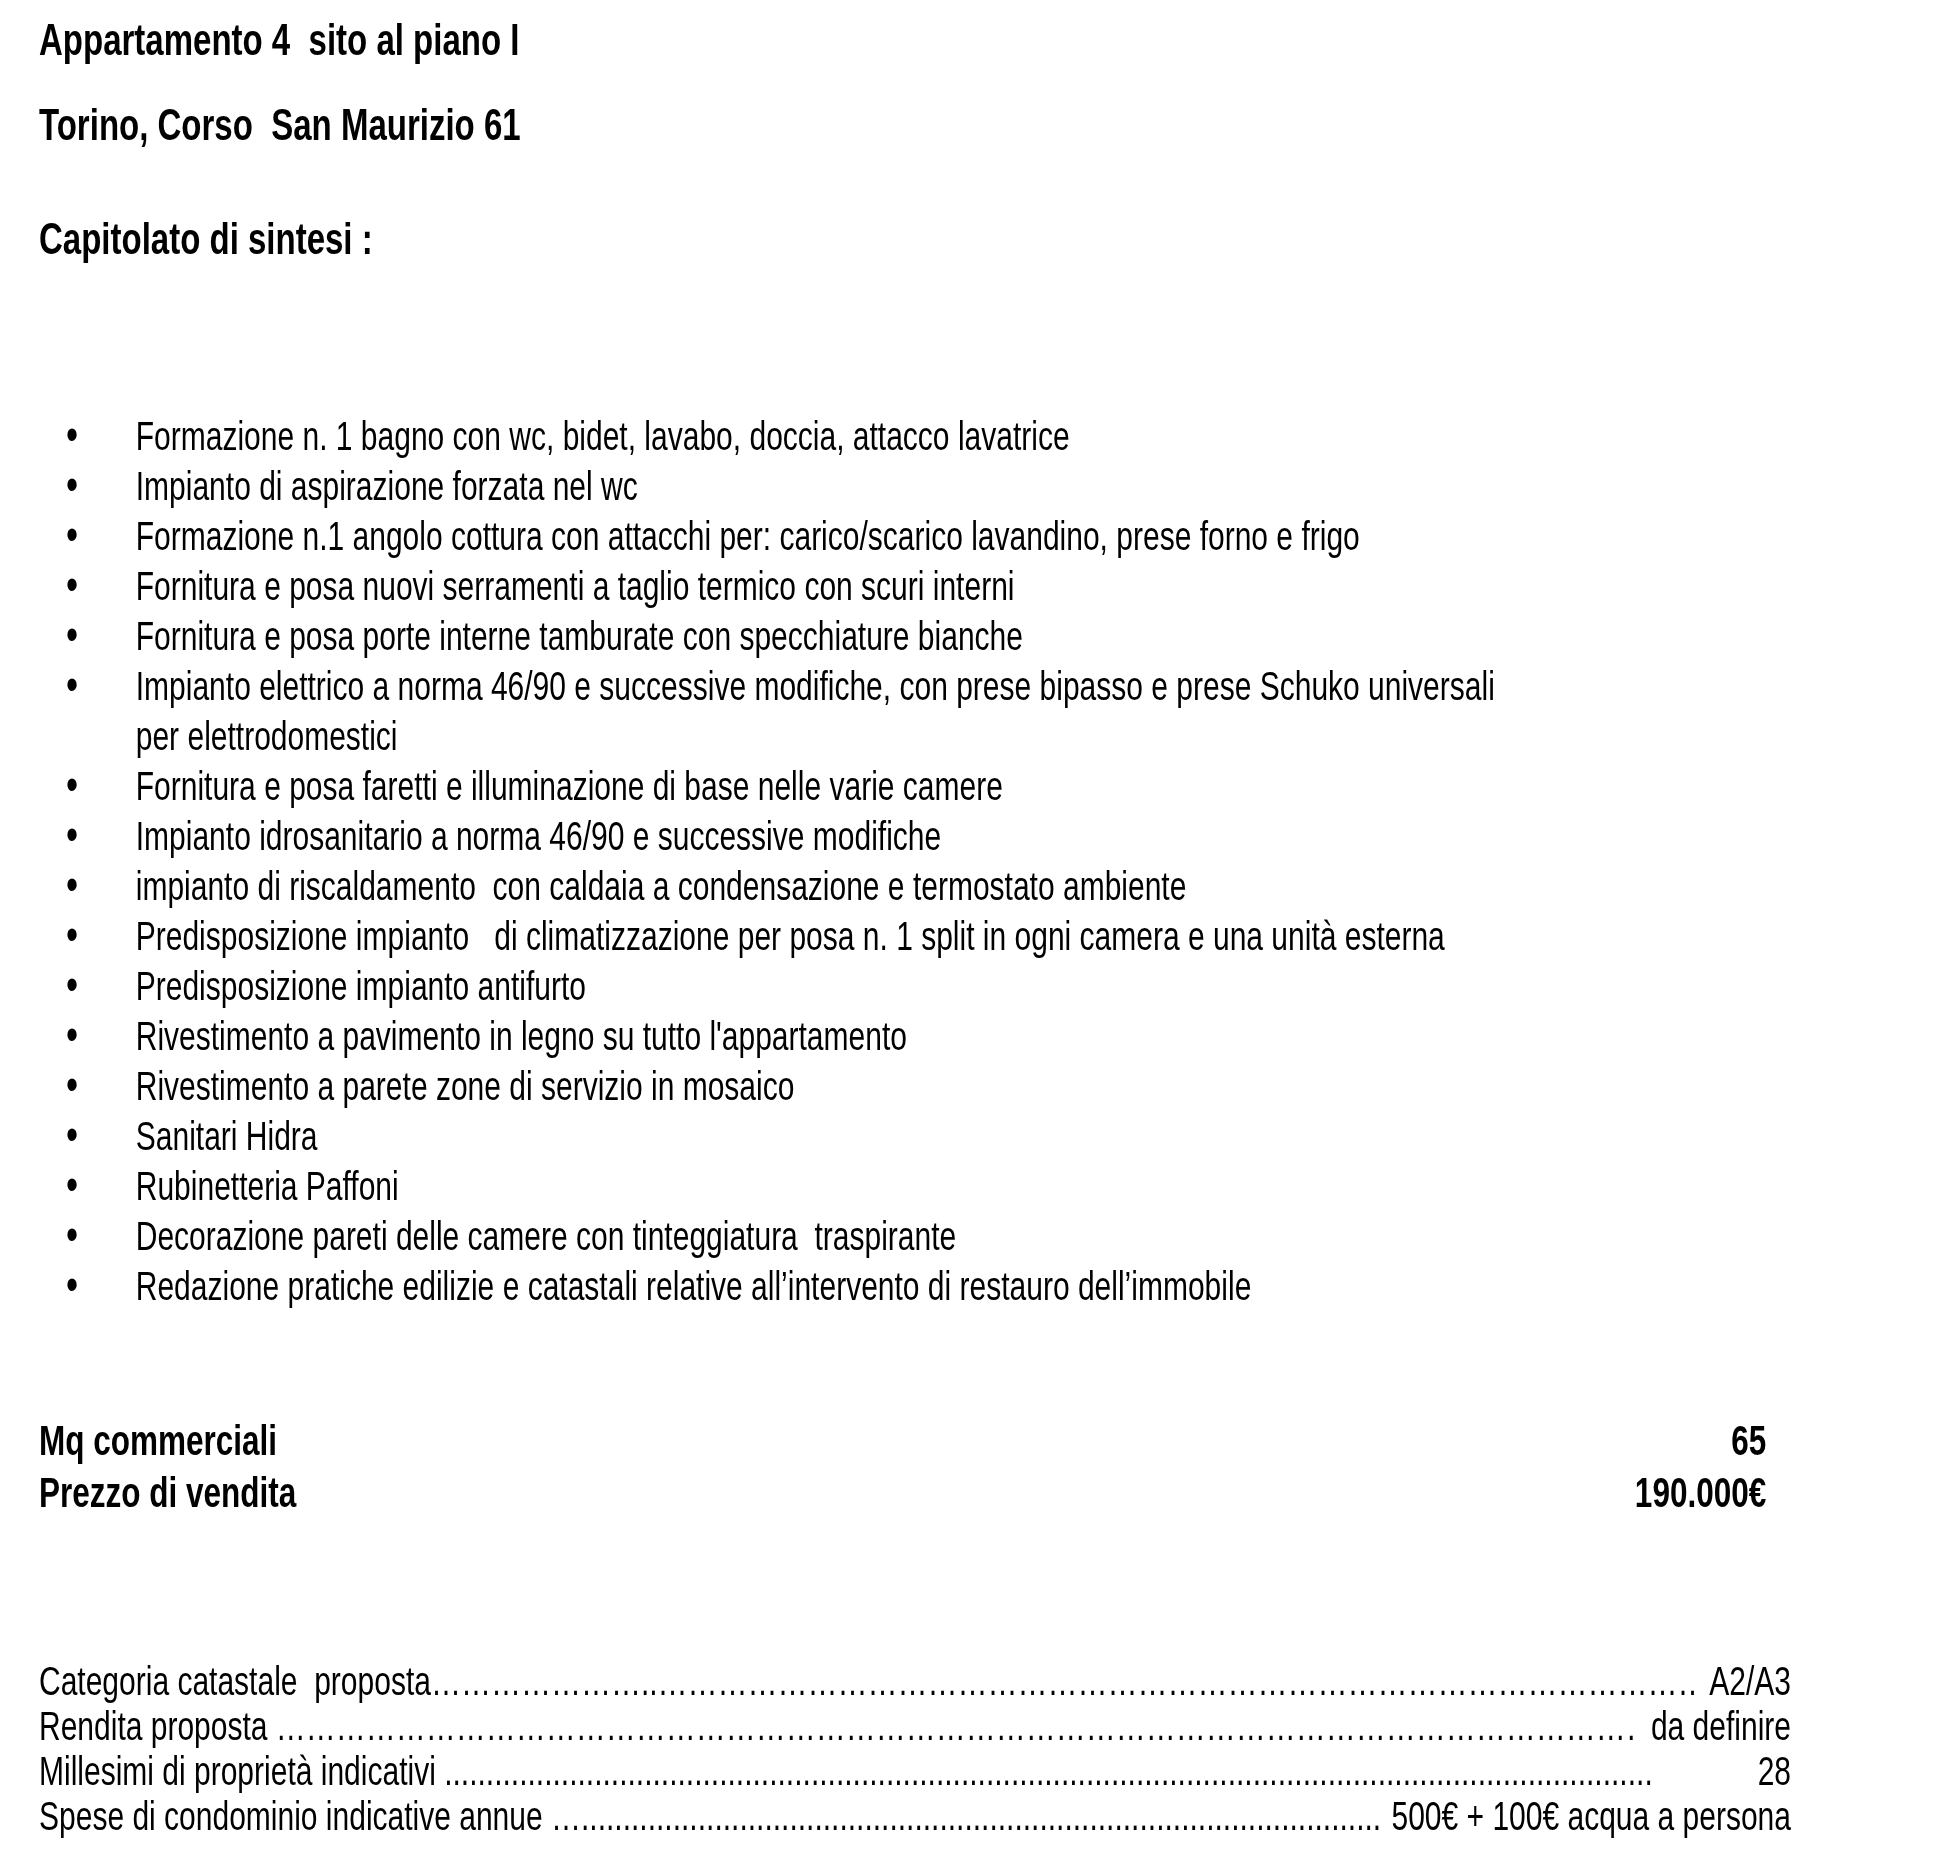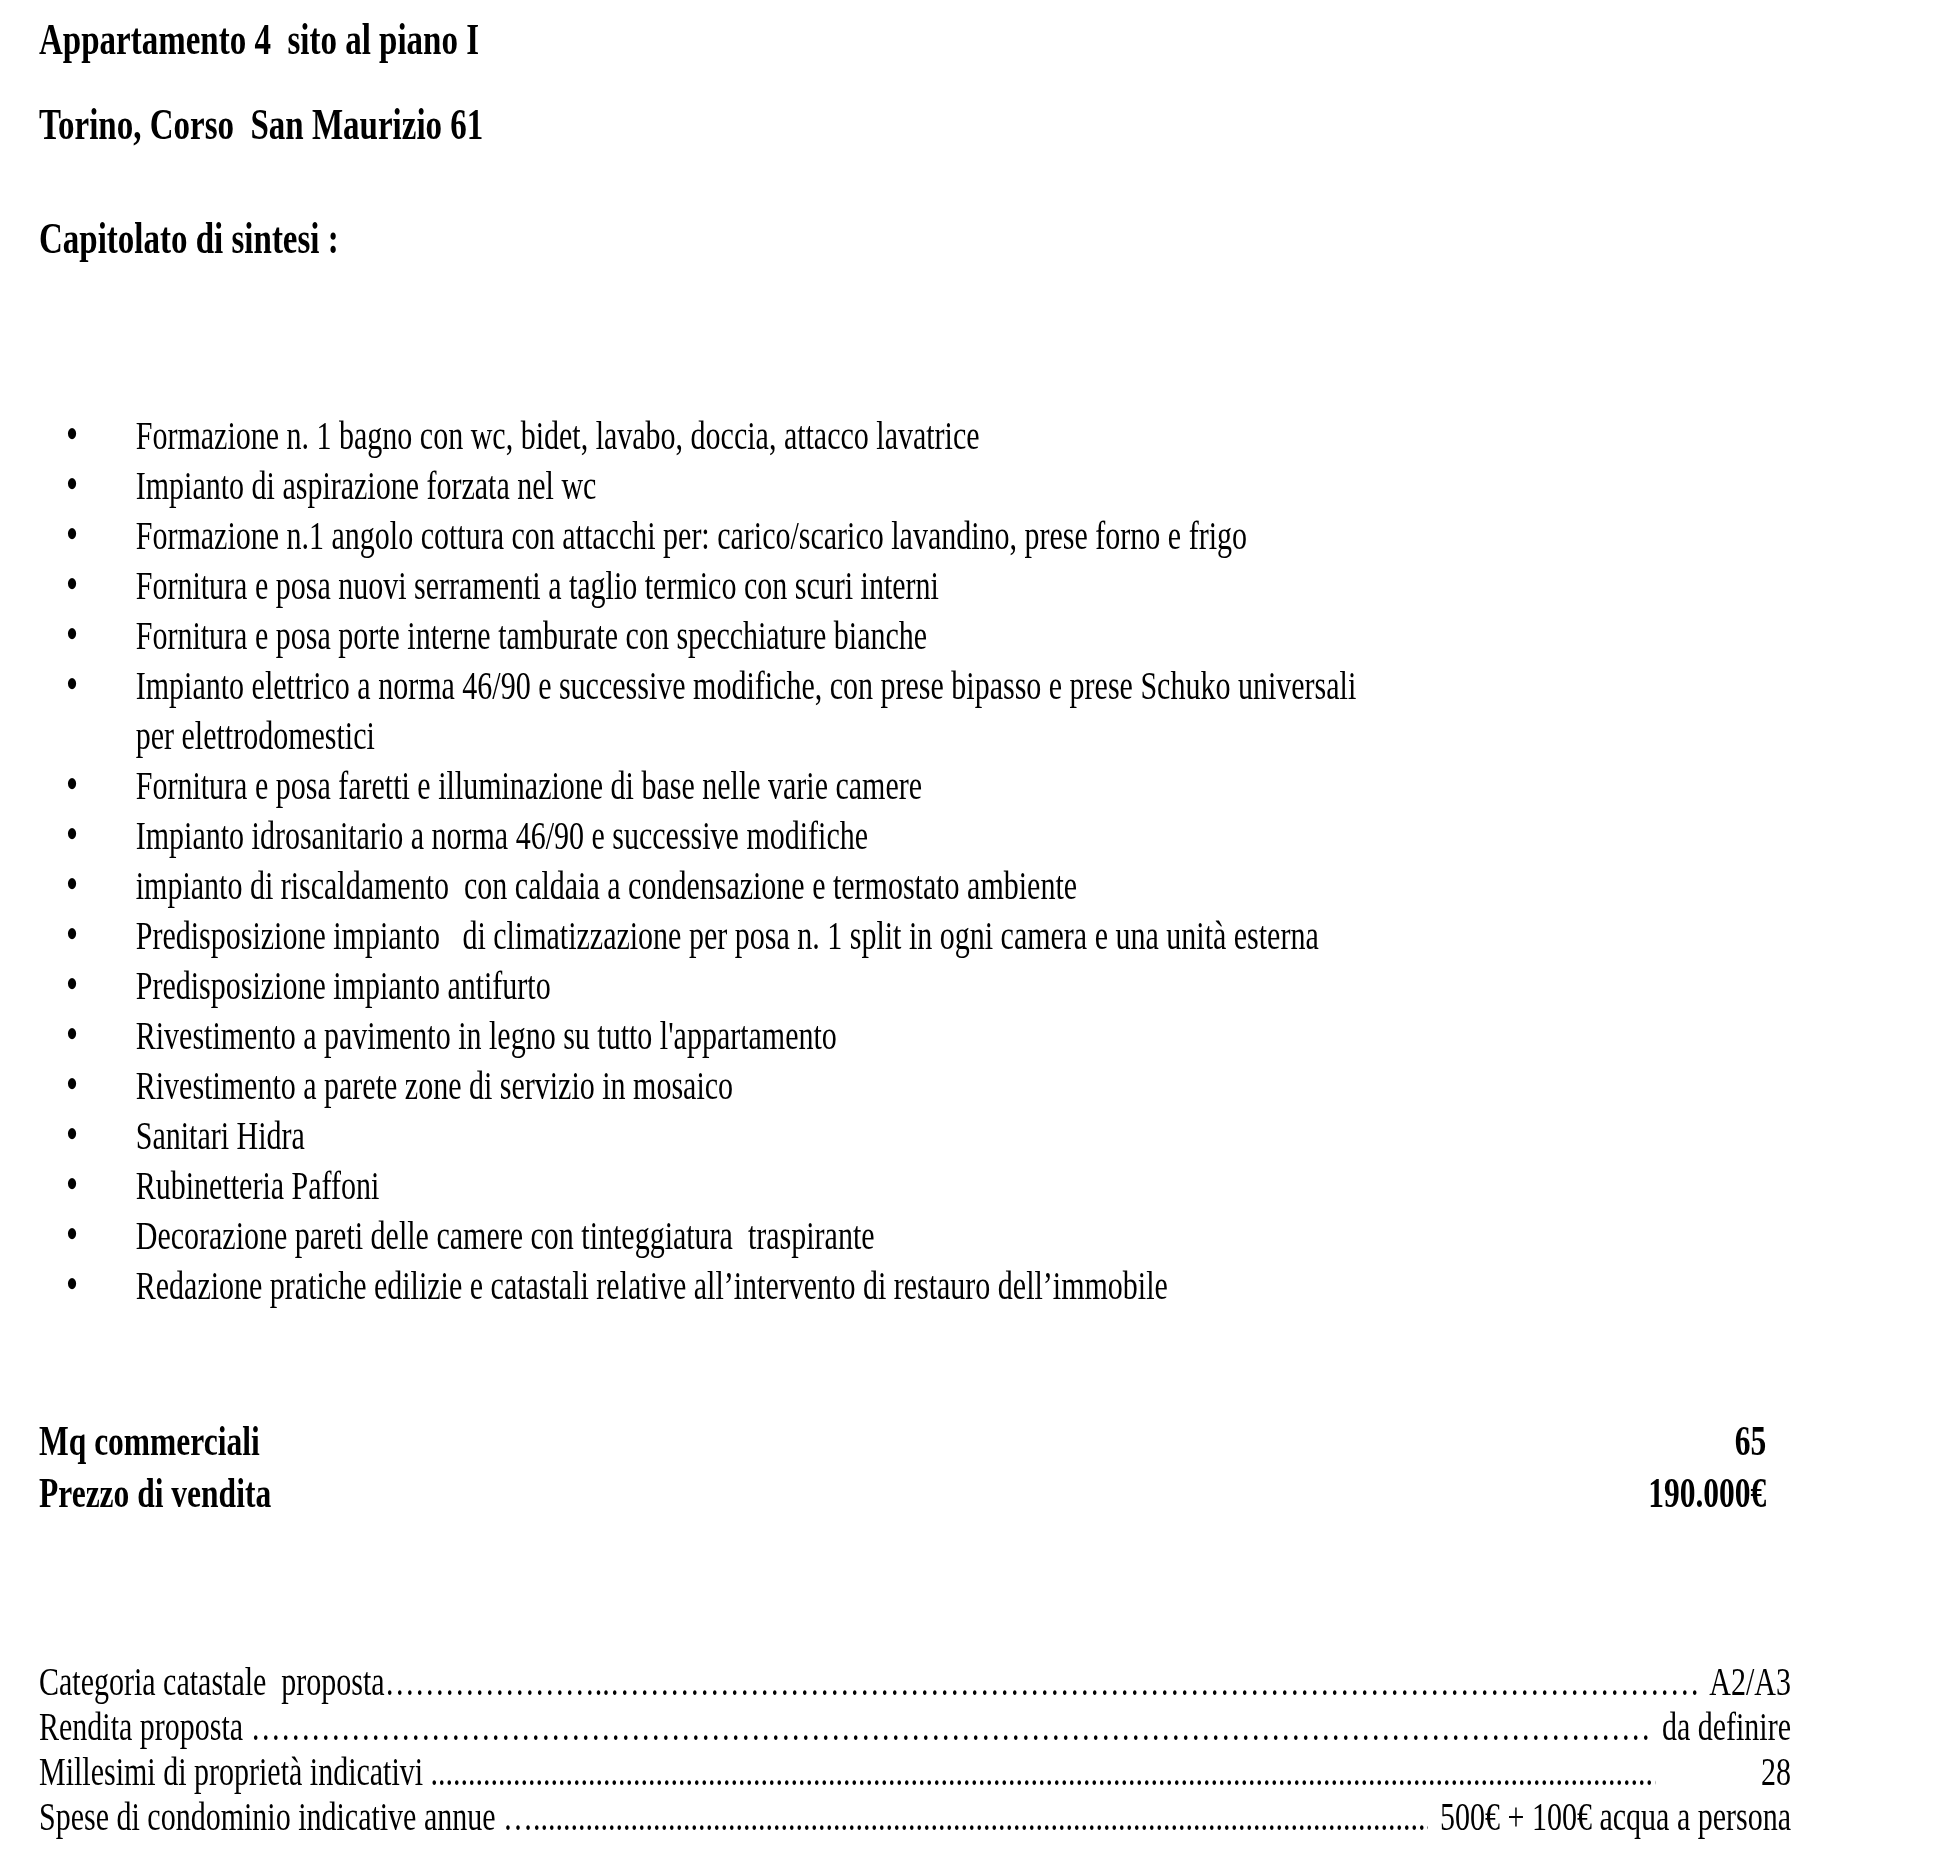--- a/index.html
+++ b/index.html
@@ -3,21 +3,21 @@
 <meta charset="utf-8">
 <style>
   html, body { margin: 0; padding: 0; background: #ffffff; }
   .page {
     position: relative;
     width: 1945px;
     height: 1852px;
     overflow: hidden;
     background: #ffffff;
     color: #000000;
-    font-family: Liberation Serif, serif;
+    font-family: Liberation Sans, sans-serif;
   }
   
   .sheet {
     box-sizing: border-box;
     width: 2594px;
     padding: 16px 206px 0 52px;
     transform: scaleX(0.75);
     transform-origin: top left;
   }
   .h-line {

